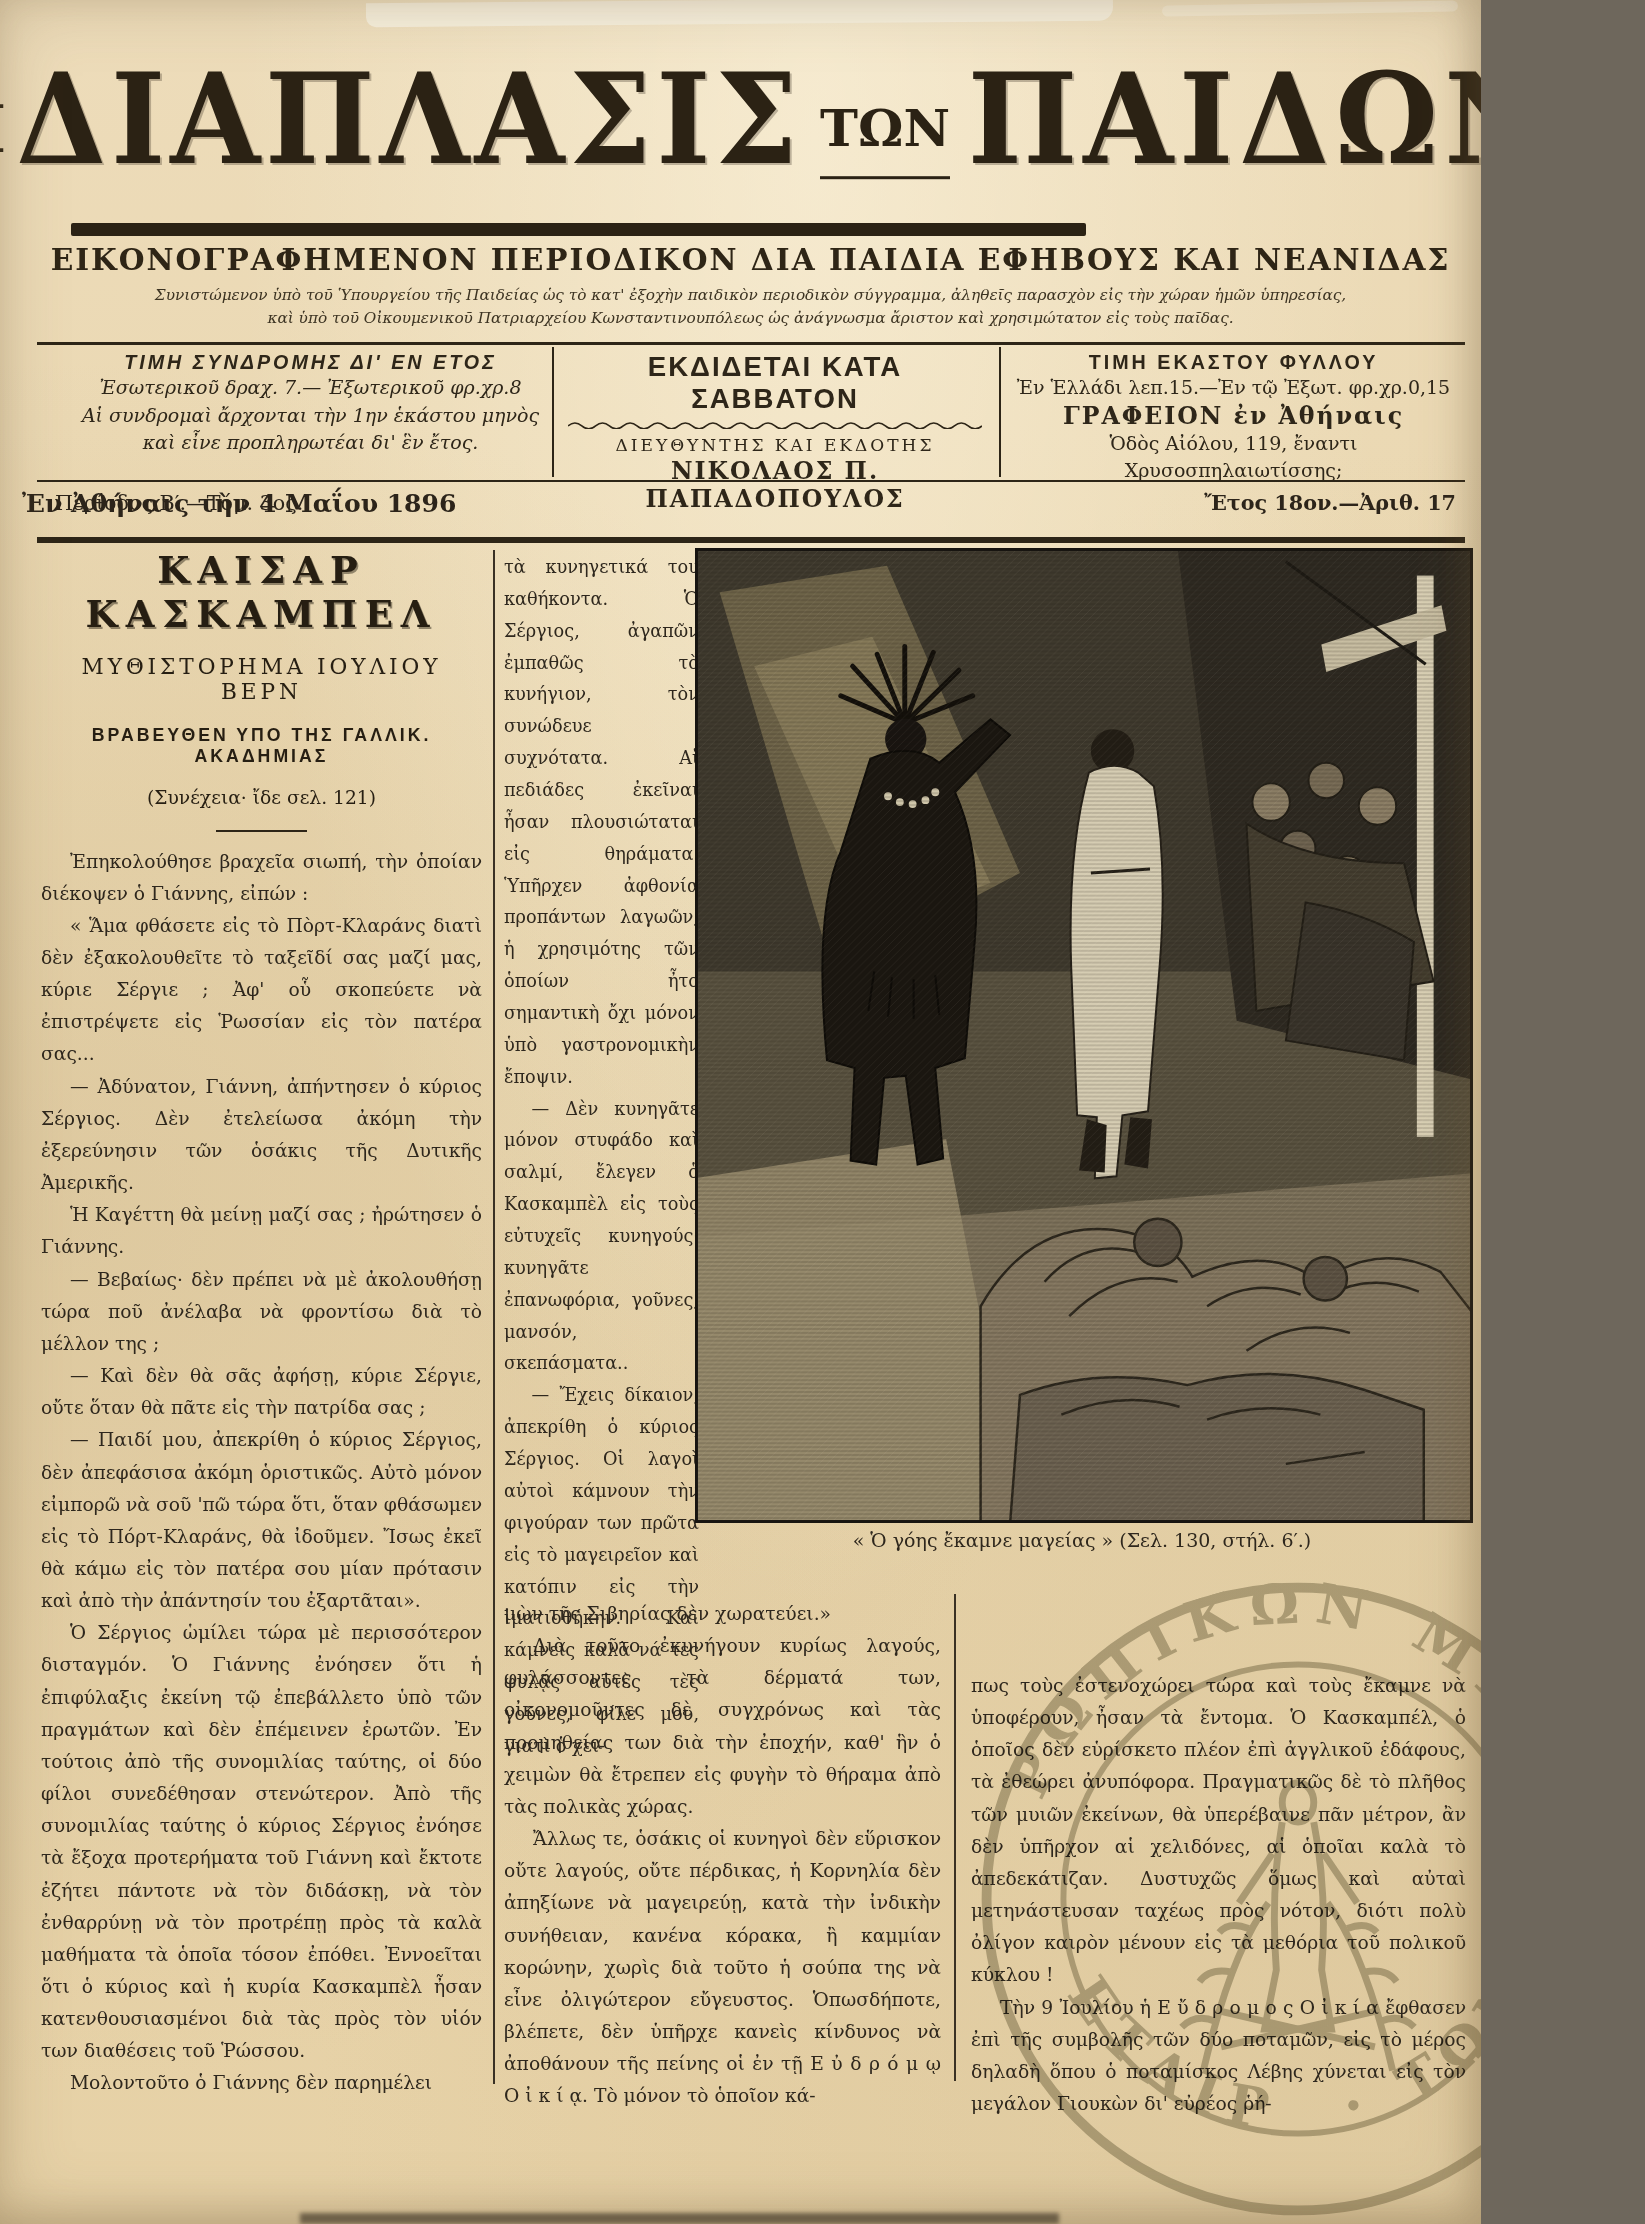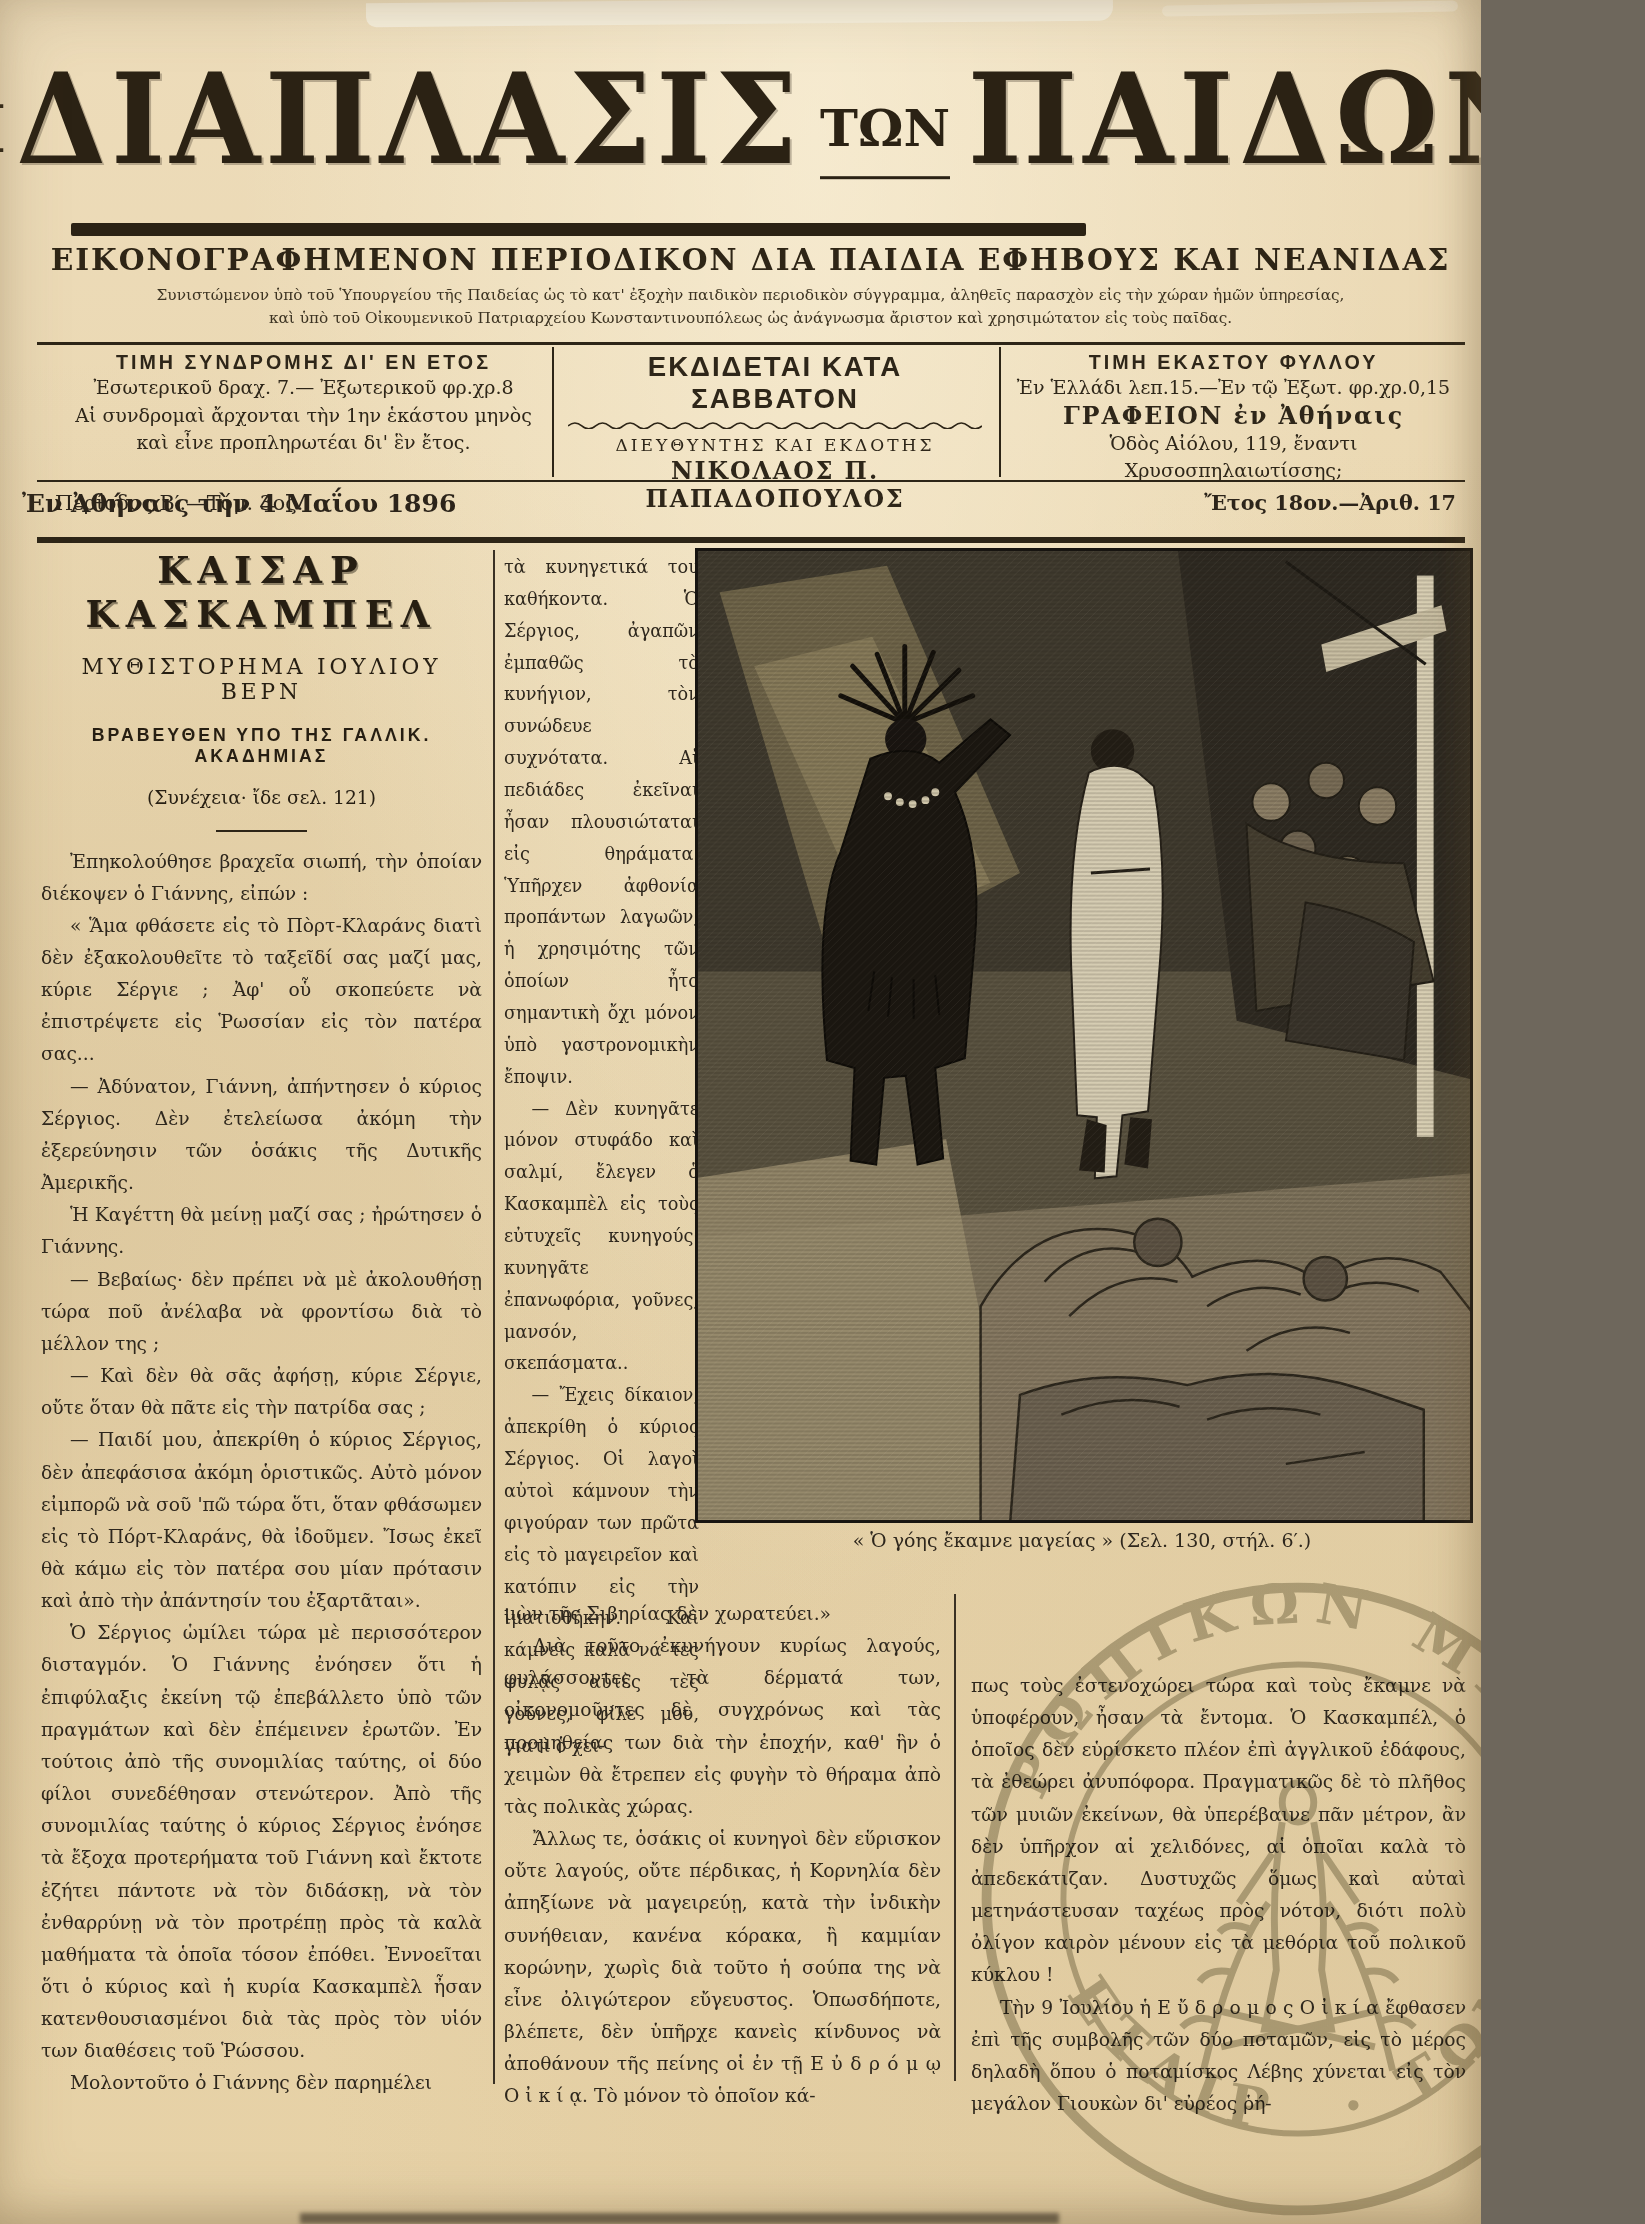--- a/index.html
+++ b/index.html
@@ -20,33 +20,33 @@
   .strip2{left:1162px;top:3px;width:296px;height:10.8px;background:rgba(247,241,223,.55);transform:rotate(-1deg);border-radius:5.9px;}
   .smudge{left:300px;top:2213px;width:759px;height:10.8px;background:rgba(42,37,29,.62);filter:blur(2px);}
   
   .masthead{left:39px;top:51px;width:1423px;height:189px;display:flex;align-items:baseline;justify-content:center;color:#2b2214;}
   .mh-eta{font-size:65px;font-weight:bold;margin-right:9.9px;transform:translateY(-7.9px);}
   .mh-main{font-size:116px;font-weight:bold;letter-spacing:4.9px;transform:scaleY(1.08);text-shadow:2px 2px 0 rgba(43,34,20,.28);}
   .mh-ton{font-size:51px;font-weight:bold;margin:0 17.7px;transform:translateY(-13.8px);border-bottom:3.9px solid #2b2214;padding-bottom:18px;}
   .mh-end{font-size:116px;font-weight:bold;letter-spacing:5.9px;transform:scaleY(1.08);text-shadow:2px 2px 0 rgba(43,34,20,.28);}
   .mh-bar{left:71px;top:223px;width:1015px;height:12.8px;background:#2b2214;border-radius:2px;}
   .subtitle{left:39px;top:242px;width:1423px;text-align:center;font-size:29.6px;font-weight:600;letter-spacing:2px;color:#2e2516;}
-  .endorse{left:39px;width:1423px;text-align:center;font-size:15.3px;color:#3c3322;}
+  .endorse{left:39px;width:1423px;text-align:center;font-style:italic;font-size:15.3px;color:#3c3322;}
   .e1{top:286px;} .e2{top:309px;}
   
   .rule{background:#2d2517;}
   .r1{left:37px;top:342px;width:1428px;height:3px;}
   .r2{left:37px;top:480px;width:1428px;height:2px;}
   .r3{left:37px;top:537px;width:1428px;height:5.9px;}
   .vsep{width:2px;background:#2d2517;}
   .v1{left:552px;top:347px;height:130px;}
   .v2{left:999px;top:347px;height:130px;}
   
   .info{top:351px;text-align:center;color:#2e2619;}
-  .info-l{left:56px;width:495px;}
+  .info-l{left:63px;width:495px;font-style:italic;}
   .info-c{left:563px;width:424px;}
   .info-r{left:1011px;width:445px;}
   .it{font-size:19.7px;font-weight:bold;letter-spacing:3px;font-family:"Liberation Sans","DejaVu Sans",sans-serif;}
   .il{font-size:19px;line-height:1.45;}
   .ic1{font-size:27.6px;font-weight:bold;letter-spacing:2px;font-family:"Liberation Sans","DejaVu Sans",sans-serif;}
   .ic2{font-size:17px;letter-spacing:3px;margin-top:5.9px;}
   .ic3{font-size:23.6px;font-weight:bold;letter-spacing:2px;margin-top:2px;}
   .wavy{display:block;margin:3.9px auto 0;}
   
   .date-l{left:55px;top:491px;font-size:20.7px;}

